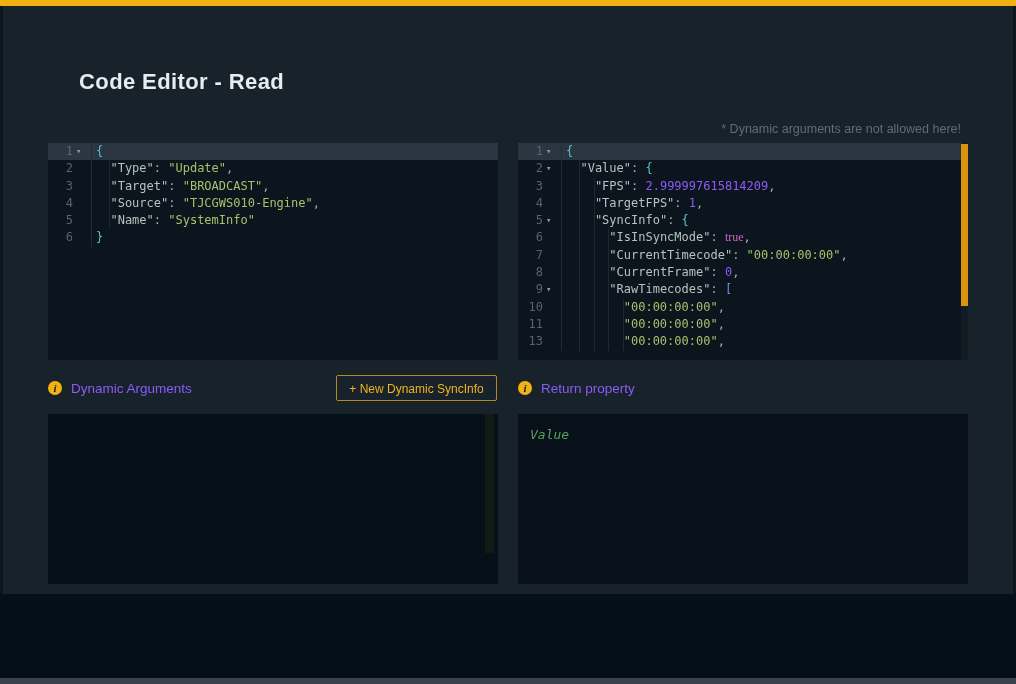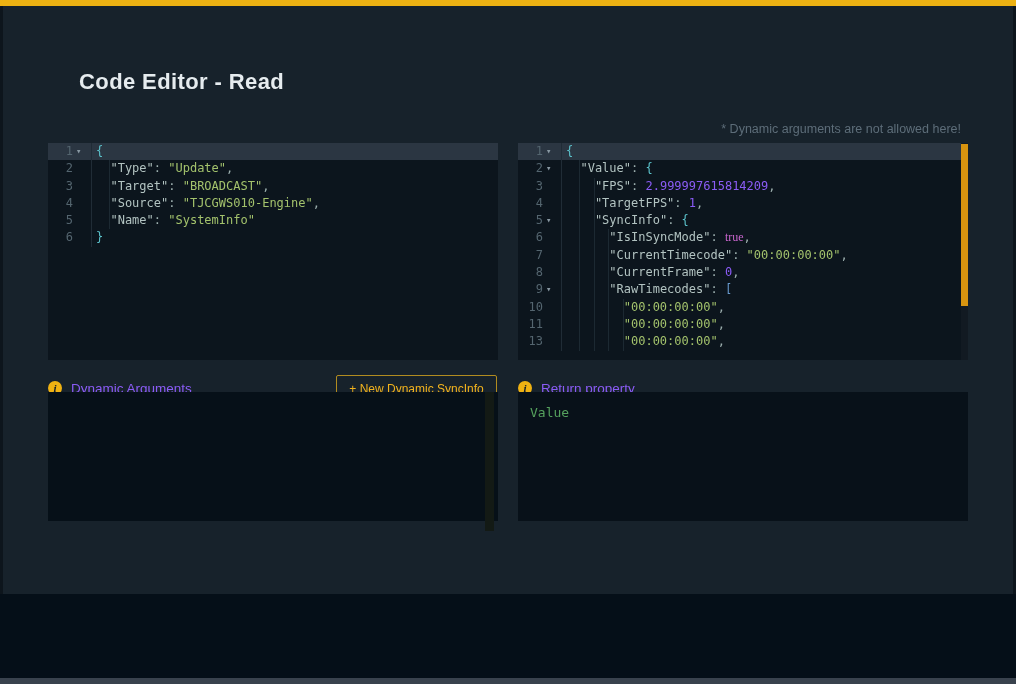--- a/index.html
+++ b/index.html
@@ -64,21 +64,21 @@
     text-align:center;line-height:14px;
   }
   .sec-label{font-size:13.5px;color:#8b5cf6;}
   .btn-new{
     position:absolute;left:336px;top:375px;width:161px;height:26px;box-sizing:border-box;
     border:1px solid #b18c20;border-radius:2px;background:transparent;
     color:#f2b31d;font-size:12px;text-align:center;line-height:24px;cursor:pointer;
   }
 
   
-  .panel{position:absolute;top:392px;width:450px;height:129px;background:#061018;}
+  .panel{position:absolute;top:414px;width:450px;height:170px;background:#061018;font-style:italic;}
   .panel-dyn{left:48px;}
   .panel-ret{left:518px;background:#081119;}
   .dyn-scroll-strip{position:absolute;right:4px;top:0;width:9px;height:139px;background:#131a15;}
   .ret-value{
     padding:13px 12px;font-family:"DejaVu Sans Mono",monospace;
     font-size:13px;color:#55a15d;
   }
 
   
   .footer{position:absolute;left:0;top:594px;width:1016px;height:90px;background:#050f18;}

